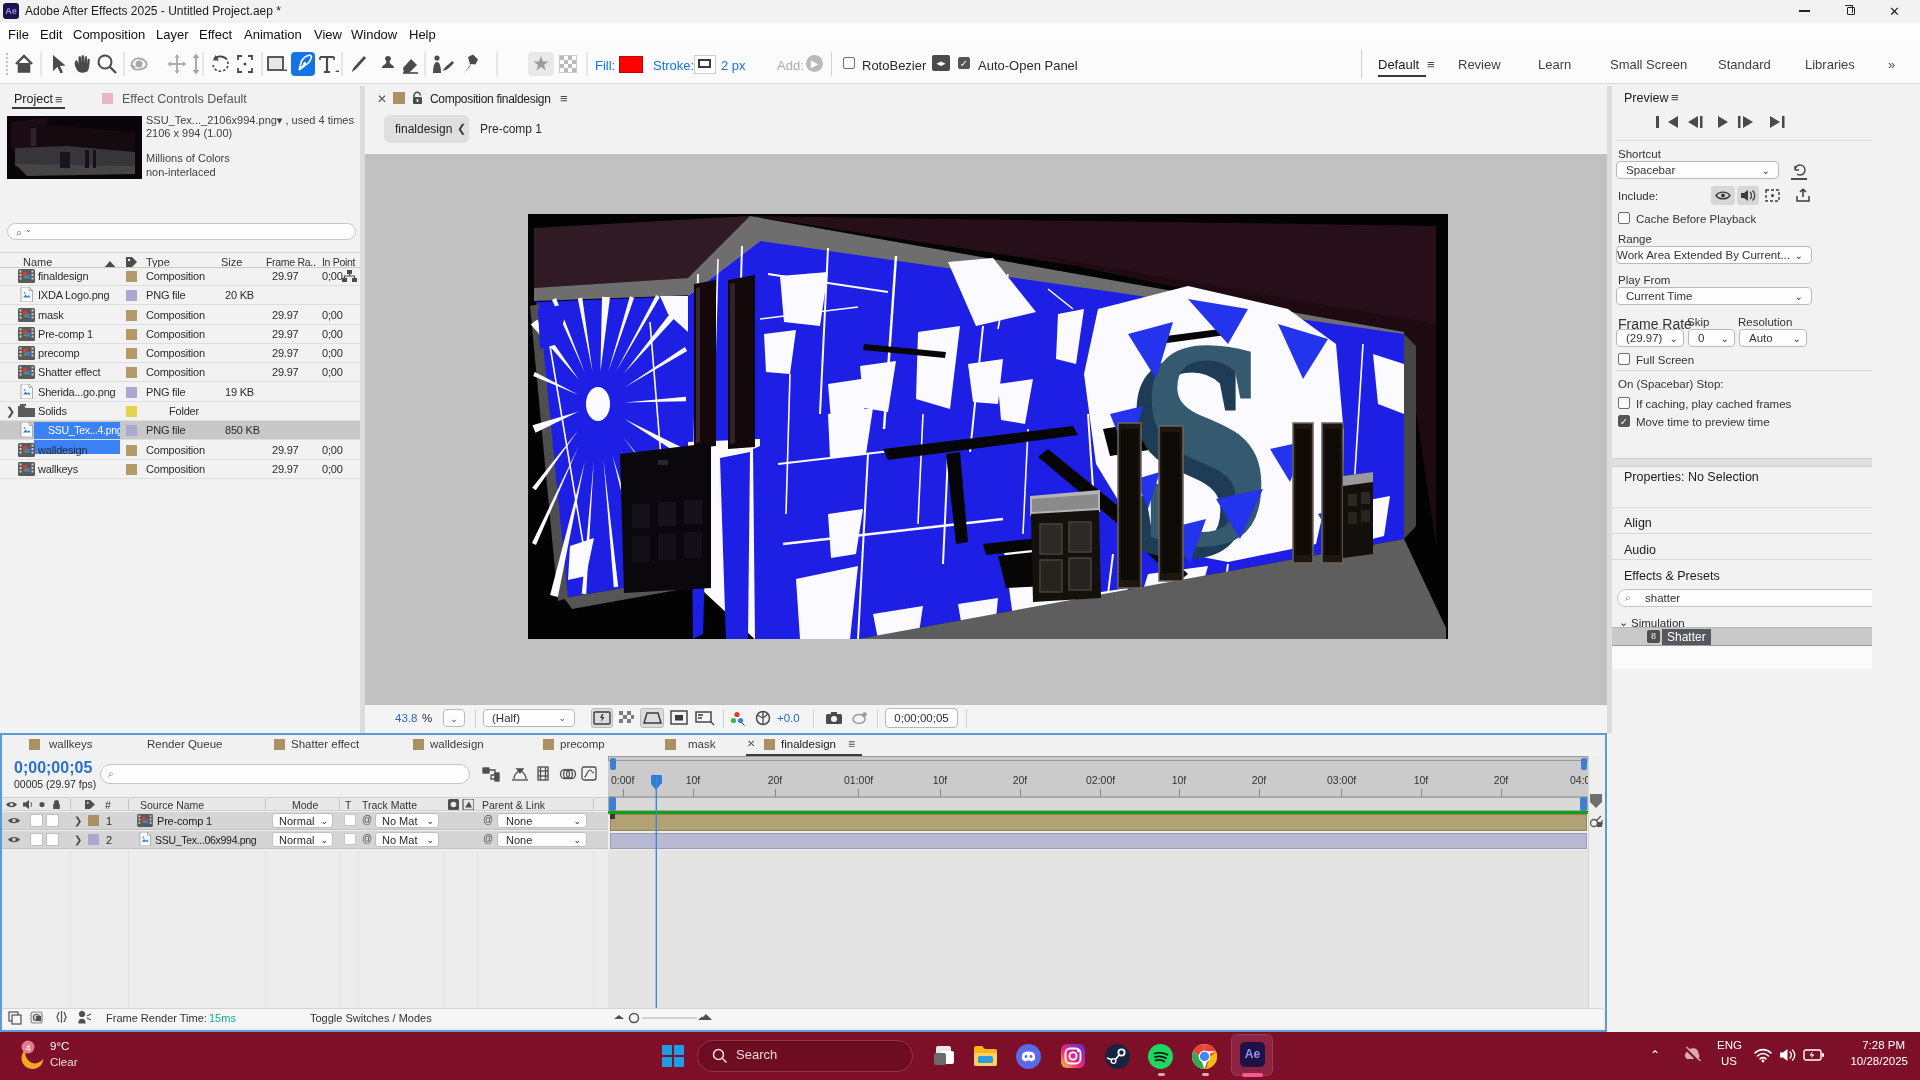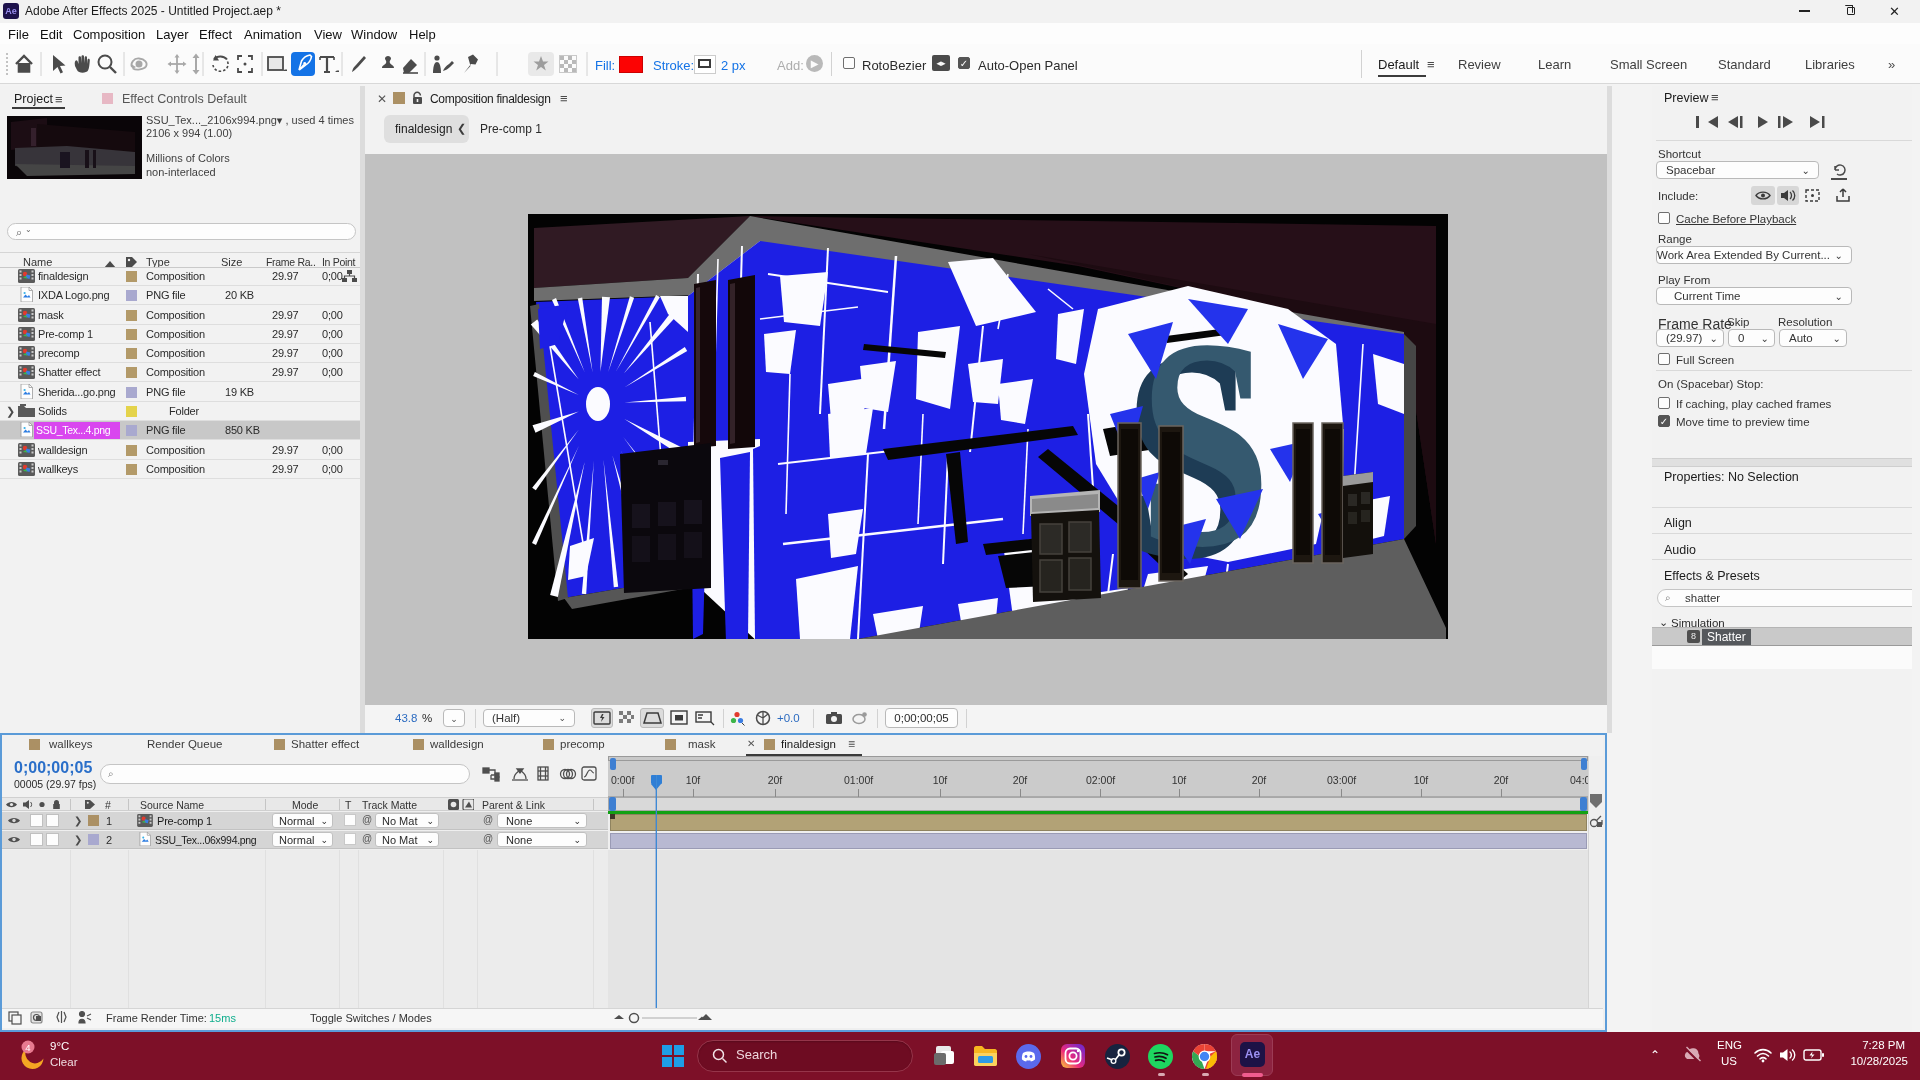--- a/index.html
+++ b/index.html
@@ -351,21 +351,21 @@
 <div class="abs" style="left:146px;top:3px;font-size:11px;letter-spacing:-0.2px;color:#2b2b2b;margin-left:23px;">Folder</div>
 <div class="abs" style="left:0;top:18px;width:360px;height:1px;background:#dedede;"></div>
 </div>
 <div class="abs" style="left:0;top:154px;width:360px;height:19px;background:#c8c8c8;">
 <svg class="abs" style="left:20px;top:1px" width="13" height="15" viewBox="0 0 13 15">
             <path d="M1 0 H9 L12.5 3.5 V15 H1 Z" fill="#fdfdfd" stroke="#9a9a9a" stroke-width="0.8"></path>
             <path d="M9 0 L9 3.5 H12.5" fill="none" stroke="#9a9a9a" stroke-width="0.8"></path>
             <path d="M3 10.5 L5.5 7.5 L7.5 9.5 L9 8 L10.5 10.5 Z" fill="#2e7ee2"></path>
             <circle cx="4.6" cy="6" r="1.1" fill="#35b1e8"></circle>
           </svg>
-<div class="abs" style="left:34px;top:1px;width:86px;height:17px;background:#d946ef;color:#fff;font-size:10.5px;letter-spacing:-0.3px;line-height:17px;padding:0 2px;overflow:hidden;white-space:nowrap;box-sizing:border-box;">SSU_Tex...4.png</div>
+<div class="abs" style="left:34px;top:1px;width:86px;height:32px;background:#3b82f6;color:#fff;font-size:10.5px;letter-spacing:-0.3px;line-height:17px;padding:0 14px;overflow:hidden;white-space:nowrap;box-sizing:border-box;">SSU_Tex...4.png</div>
 <div class="abs tagsq" style="left:126px;top:4px;background:#a9a9cf;"></div>
 <div class="abs" style="left:146px;top:3px;font-size:11px;letter-spacing:-0.2px;color:#2b2b2b;">PNG file</div>
 <div class="abs" style="left:225px;top:3px;font-size:11px;letter-spacing:-0.2px;color:#2b2b2b;">850 KB</div>
 <div class="abs" style="left:0;top:18px;width:360px;height:1px;background:#dedede;"></div>
 </div>
 <div class="abs" style="left:0;top:174px;width:360px;height:19px;">
 <svg class="abs" style="left:18px;top:2px" width="17" height="14" viewBox="0 0 17 14">
             <rect width="17" height="14" rx="1.5" fill="#5a5a5a"></rect>
             <rect x="1.5" y="1.5" width="2" height="2" fill="#c9c9c9"></rect>
             <rect x="1.5" y="5" width="2" height="2" fill="#c9c9c9"></rect>
@@ -626,21 +626,21 @@
           <ellipse cx="8" cy="8" rx="6" ry="4.5" fill="none" stroke="#9a9a9a" stroke-width="1.5"></ellipse>
           <circle cx="13.5" cy="3.5" r="2.3" fill="#9a9a9a"></circle>
         </svg>
     <div class="abs sep" style="left:512px;top:4px;height:19px;"></div>
     <div class="abs drop" style="left:520px;top:3px;width:73px;height:20px;font-size:11.5px;line-height:19px;text-align:center;color:#2b2b2b;">0;00;00;05</div>
     <div class="abs sep" style="left:601px;top:4px;height:19px;"></div>
   </div>
 </div>
 <div class="abs" style="left:1607px;top:86px;width:5px;height:647px;background:#dcdcdc;"></div>
 
-<div class="abs" id="rightcol" style="left:1612px;top:86px;width:260px;height:946px;background:#f2f2f2;overflow:hidden;margin-left:40px;">
+<div class="abs" id="rightcol" style="left:1612px;top:86px;width:260px;height:946px;background:#f2f2f2;overflow:hidden;">
       <div class="abs" style="left:12px;top:5px;font-size:12.5px;color:#1b1b1b;font-weight:normal;">Preview</div>
 <div class="abs" style="left:59px;top:4px;font-size:13px;color:#4b4b4b;font-weight:normal;">≡</div>
 <svg class="abs" style="left:40px;top:28px" width="160" height="16" viewBox="0 0 160 16">
 <g fill="#4a4a4a">
           <path d="M2 2 V14 M4 2 h2 v12 h-2 z"></path>
           <path d="M16 8 L26 2 V14 Z"></path>
           <path d="M4.5 2 h2.5 v12 h-2.5 z"></path>
 <path d="M36 8 L46 2 V14 Z"></path>
           <path d="M48 2 h2.5 v12 h-2.5 z"></path>
 <path d="M66 2 L76 8 L66 14 Z"></path>
@@ -667,25 +667,25 @@
         <path d="M10 3 C12 4.5 12 8.5 10 10 M12.5 1.5 C15.5 4 15.5 9 12.5 11.5" stroke="#3b3b3b" stroke-width="1.3" fill="none"></path>
       </svg>
 <svg class="abs" style="left:152px;top:102px" width="17" height="15" viewBox="0 0 17 15">
         <rect x="2" y="2" width="13" height="11" fill="none" stroke="#3b3b3b" stroke-width="1.4" stroke-dasharray="3,2"></rect>
         <circle cx="8.5" cy="7.5" r="1.5" fill="#3b3b3b"></circle>
       </svg>
 <svg class="abs" style="left:183px;top:102px" width="16" height="15" viewBox="0 0 16 15">
         <path d="M2 8 v5 h12 V8 M8 1 v8 M8 1 L5 4 M8 1 L11 4" stroke="#3b3b3b" stroke-width="1.5" fill="none"></path>
       </svg>
 <div class="abs chk" style="left:6px;top:126px;"></div>
-<div class="abs" style="left:24px;top:127px;font-size:11.5px;color:#333;font-weight:normal;text-decoration:underline;">Cache Before Playback</div>
+<div class="abs" style="left:24px;top:127px;font-size:11.5px;color:#333;font-weight:normal;">Cache Before Playback</div>
 <div class="abs" style="left:6px;top:147px;font-size:11.5px;color:#333;font-weight:normal;">Range</div>
 <div class="abs drop" style="left:4px;top:160px;width:196px;height:18px;font-size:11.5px;line-height:17px;white-space:nowrap;overflow:hidden;">Work Area Extended By Current...<span style="position:absolute;right:8px;top:0;font-size:10px;color:#3b3b3b;">⌄</span></div>
 <div class="abs" style="left:6px;top:188px;font-size:11.5px;color:#333;font-weight:normal;">Play From</div>
-<div class="abs drop" style="left:4px;top:201px;width:196px;height:18px;font-size:11.5px;line-height:17px;padding-left:17px;white-space:nowrap;overflow:hidden;">Current Time<span style="position:absolute;right:8px;top:0;font-size:10px;color:#3b3b3b;">⌄</span></div>
+<div class="abs drop" style="left:4px;top:201px;width:196px;height:18px;font-size:11.5px;line-height:17px;padding-left:9px;white-space:nowrap;overflow:hidden;">Current Time<span style="position:absolute;right:8px;top:0;font-size:10px;color:#3b3b3b;">⌄</span></div>
 <div class="abs" style="left:6px;top:230px;font-size:14px;color:#333;font-weight:normal;">Frame Rate</div>
 <div class="abs" style="left:75px;top:230px;font-size:11.5px;color:#333;font-weight:normal;">Skip</div>
 <div class="abs" style="left:126px;top:230px;font-size:11.5px;color:#333;font-weight:normal;">Resolution</div>
 <div class="abs drop" style="left:4px;top:243px;width:68px;height:18px;font-size:11.5px;line-height:17px;padding-left:9px;white-space:nowrap;overflow:hidden;">(29.97)<span style="position:absolute;right:5px;top:0;font-size:10px;color:#3b3b3b;">⌄</span></div>
 <div class="abs drop" style="left:76px;top:243px;width:47px;height:18px;font-size:11.5px;line-height:17px;padding-left:9px;white-space:nowrap;overflow:hidden;">0<span style="position:absolute;right:5px;top:0;font-size:10px;color:#3b3b3b;">⌄</span></div>
 <div class="abs drop" style="left:127px;top:243px;width:68px;height:18px;font-size:11.5px;line-height:17px;padding-left:9px;white-space:nowrap;overflow:hidden;">Auto<span style="position:absolute;right:5px;top:0;font-size:10px;color:#3b3b3b;">⌄</span></div>
 <div class="abs chk" style="left:6px;top:267px;"></div>
 <div class="abs" style="left:24px;top:268px;font-size:11.5px;color:#333;font-weight:normal;">Full Screen</div>
 <div class="abs" style="left:4px;top:284px;width:300px;height:1px;background:#d9d9d9;"></div>
 <div class="abs" style="left:6px;top:292px;font-size:11.5px;color:#333;font-weight:normal;">On (Spacebar) Stop:</div>

